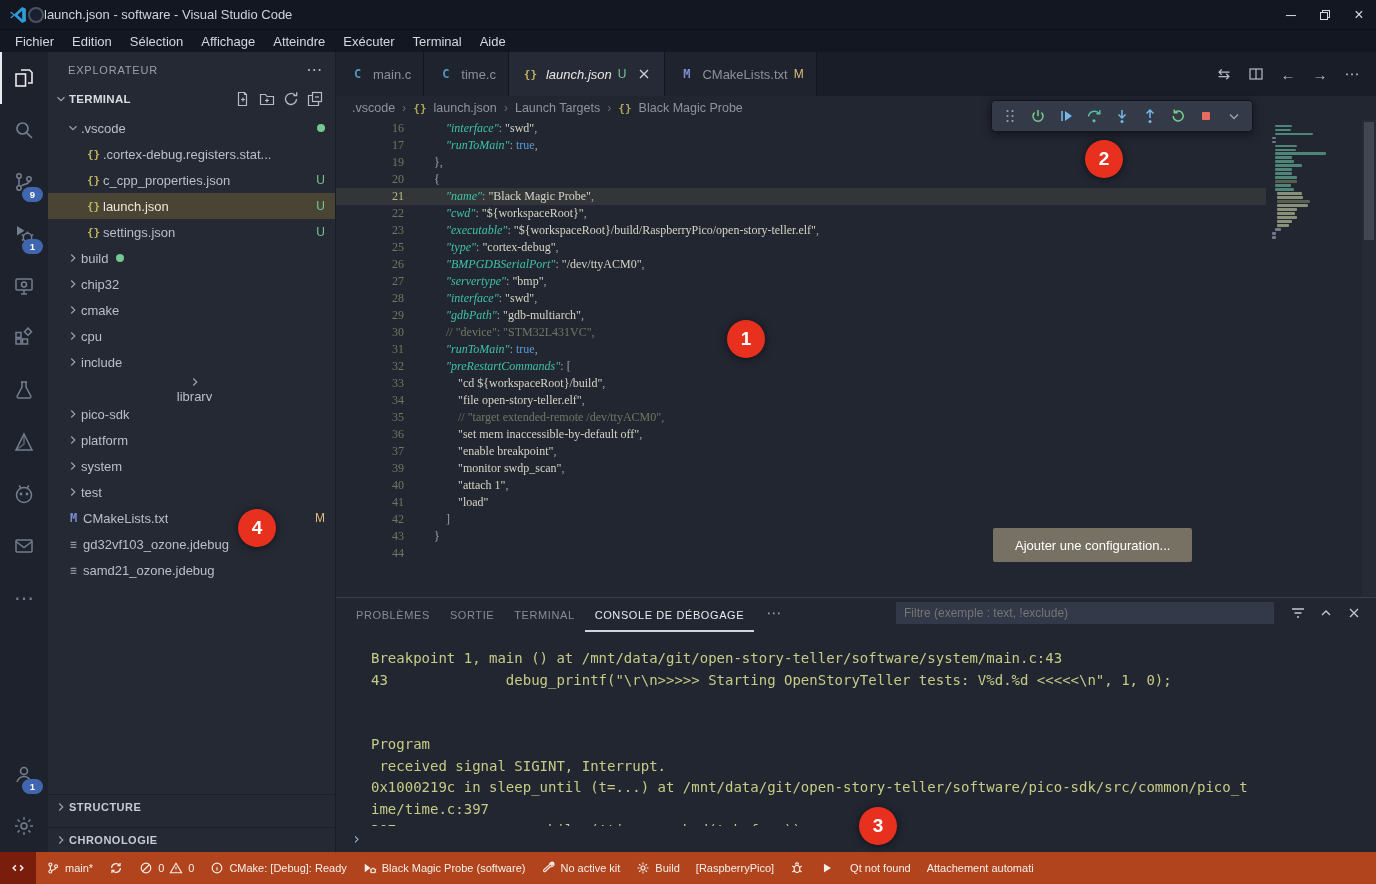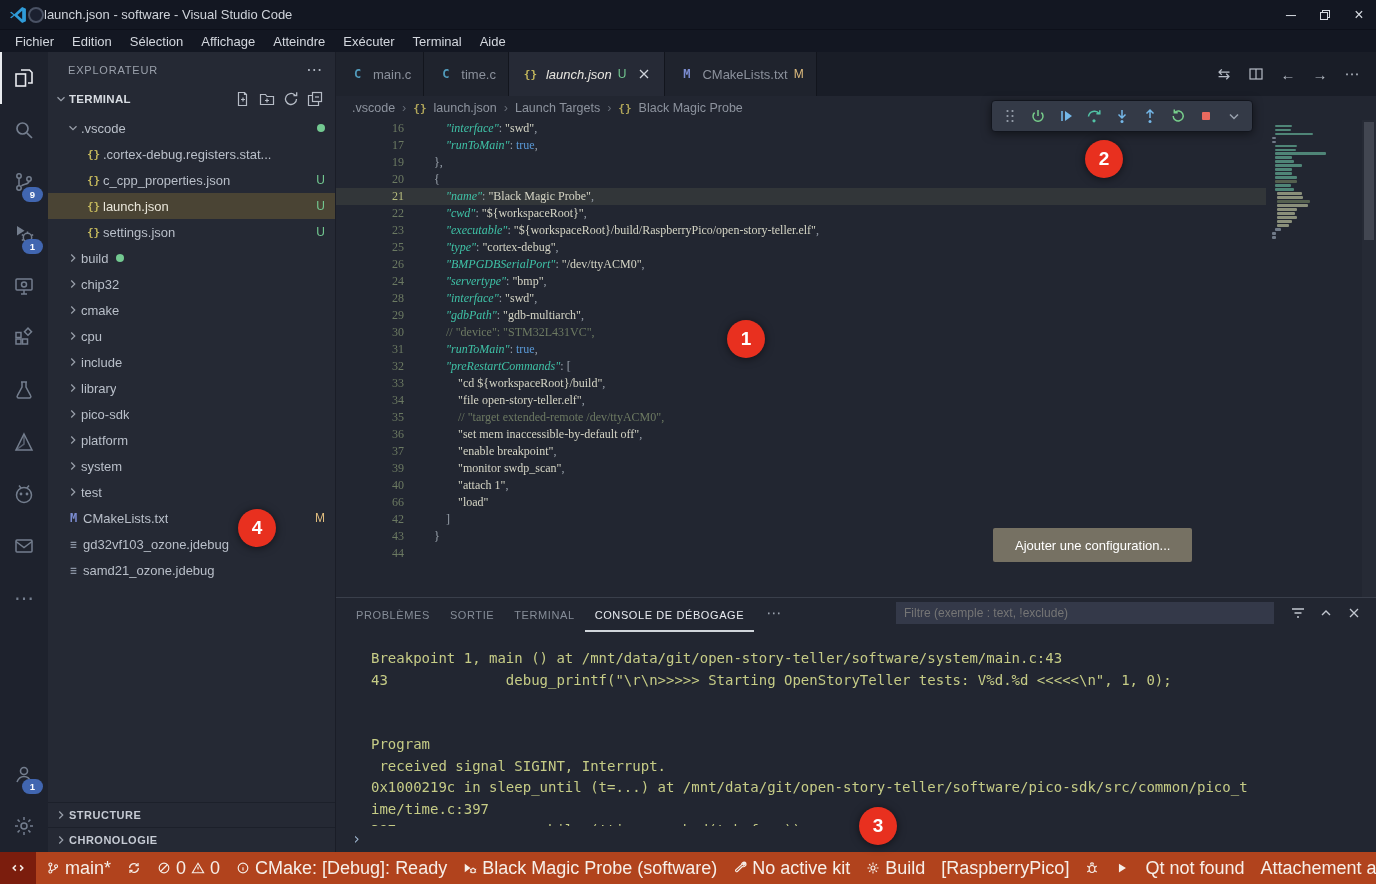--- a/index.html
+++ b/index.html
@@ -38,21 +38,21 @@
   .ficon.c-file{color:#519aba;font-size:12px;}
   .ficon.cmake-file{color:#7b8cd0;font-size:12px;}
   .ficon.doc{color:#8a93a3;}
   .tree-label{overflow:hidden;text-overflow:ellipsis;white-space:nowrap;}
   .git-badge{margin-left:auto;font-size:12px;}
   .git-U{color:#73c991;} .git-M{color:#e0bd7f;}
   .mod-dot{width:8px;height:8px;border-radius:50%;background:#73c991;flex:none;}
   .mod-dot.right{margin-left:auto;}
   .mod-dot.inline{margin-left:8px;}
   .sidebar-bottom{margin-top:auto;}
-  .bottom-section{height:24px;border-top:1px solid #1c202a;display:flex;align-items:center;font-size:11px;font-weight:bold;letter-spacing:.5px;color:#c6cbd4;padding-left:4px;}
+  .bottom-section{height:24px;border-top:1px solid #1c202a;display:flex;align-items:center;font-size:11px;font-weight:bold;letter-spacing:.5px;color:#c6cbd4;padding-left:4px;margin-top:8px;}
   
   .editor-area{flex:1;display:flex;flex-direction:column;min-width:0;position:relative;}
   .tabbar{height:44px;background:#191d27;display:flex;align-items:stretch;}
   .tab{display:flex;align-items:center;gap:6px;padding:0 12px;border-right:1px solid #12151d;background:#1f232d;color:#8b919c;font-size:13px;}
   .tab.active{background:#262a36;color:#e8e6e0;}
   .tab.active .tab-label{font-style:italic;}
   .tab-close{margin-left:4px;color:#cfd3da;width:16px;height:16px;display:inline-flex;}
   .editor-actions{margin-left:auto;display:flex;align-items:center;gap:4px;padding-right:10px;color:#b6bcc6;}
   .ea-btn{width:28px;height:28px;display:flex;align-items:center;justify-content:center;font-size:15px;}
   .breadcrumb{height:24px;display:flex;align-items:center;gap:7px;padding-left:16px;font-size:12.5px;color:#8d939e;background:#222631;}
@@ -78,21 +78,21 @@
   .panel-header{height:30px;display:flex;align-items:center;padding:0 10px;gap:2px;flex:none;}
   .ptab{padding:0 10px;height:100%;display:flex;align-items:center;font-size:11px;letter-spacing:.6px;color:#868d98;border-bottom:2px solid transparent;padding-top:2px;}
   .ptab.active{color:#e8ebf0;border-bottom-color:#d0d5db;}
   .panel-more{color:#9aa1ac;padding:0 10px;font-size:15px;}
   .filter{margin-left:auto;width:362px;height:22px;background:#343949;border:none;color:#cfd4dc;font-size:12px;padding:0 8px;outline:none;font-family:"Liberation Sans",sans-serif;}
   .panel-icons{display:flex;gap:4px;margin-left:10px;color:#c2c7d0;}
   .pi-btn{width:24px;height:24px;display:flex;align-items:center;justify-content:center;}
   .console{flex:1;font-family:"DejaVu Sans Mono",monospace;font-size:14px;line-height:21.5px;color:#c6cc86;padding:20px 18px 0 35px;max-width:880px;white-space:pre-wrap;word-break:break-all;overflow:hidden;}
   .console-prompt{height:26px;display:flex;align-items:center;padding-left:16px;color:#9fb6cf;font-family:"DejaVu Sans Mono",monospace;font-size:15px;flex:none;}
   
-  .statusbar{background:#b1431d;display:flex;align-items:center;color:#f6efe9;font-size:18px;overflow:hidden;white-space:nowrap;}
+  .statusbar{background:#b1431d;display:flex;align-items:center;color:#f6efe9;font-size:11px;overflow:hidden;white-space:nowrap;}
   .sb-item{display:flex;align-items:center;gap:5px;padding:0 8px;height:100%;flex:none;}
   .sb-item.remote{background:#7b1d0d;padding:0 11px;margin-right:2px;}
   
   .icn{display:inline-flex;}
   .icn svg{width:100%;height:100%;display:block;}
   .i24{width:24px;height:24px;} .i16{width:16px;height:16px;} .i14{width:14px;height:14px;} .i12{width:12px;height:12px;}
   
   .annot{position:absolute;width:38px;height:38px;border-radius:50%;background:#e8301f;color:#fff;display:flex;align-items:center;justify-content:center;font-size:19px;font-weight:bold;transform:translate(-50%,-50%);z-index:100;box-shadow:0 1px 8px rgba(0,0,0,.55);font-family:"Liberation Sans",sans-serif;}
 </style>
 </head>
@@ -365,21 +365,21 @@
           <div class="tree-row" style="padding-left: 16px;">
             <span class="tw">
               <span class="icn i14">
                 <svg viewBox="0 0 16 16" fill="none" stroke="currentColor" stroke-width="1.4">
                   <path d="M6 4l4 4-4 4"></path>
                 </svg>
               </span>
             </span>
             <span class="tree-label">include</span>
           </div>
-          <div class="tree-row" style="padding-left: 16px;">
+          <div class="tree-row" style="padding-left: 16px; flex-direction: column;">
             <span class="tw">
               <span class="icn i14">
                 <svg viewBox="0 0 16 16" fill="none" stroke="currentColor" stroke-width="1.4">
                   <path d="M6 4l4 4-4 4"></path>
                 </svg>
               </span>
             </span>
             <span class="tree-label">library</span>
           </div>
           <div class="tree-row" style="padding-left: 16px;">
@@ -519,34 +519,34 @@
         <div class="code" id="code">
             <div class="code-line"><span class="gutter">16</span><span class="lc">        <span class="sk">"interface"</span><span class="sp">: </span><span class="ss">"swd"</span><span class="sp">,</span></span></div>
             <div class="code-line"><span class="gutter">17</span><span class="lc">        <span class="sk">"runToMain"</span><span class="sp">: </span><span class="sb">true</span><span class="sp">,</span></span></div>
             <div class="code-line"><span class="gutter">19</span><span class="lc">    <span class="sp">},</span></span></div>
             <div class="code-line"><span class="gutter">20</span><span class="lc">    <span class="sp">{</span></span></div>
             <div class="code-line current"><span class="gutter">21</span><span class="lc">        <span class="sk">"name"</span><span class="sp">: </span><span class="ss">"Black Magic Probe"</span><span class="sp">,</span></span></div>
             <div class="code-line"><span class="gutter">22</span><span class="lc">        <span class="sk">"cwd"</span><span class="sp">: </span><span class="ss">"${workspaceRoot}"</span><span class="sp">,</span></span></div>
             <div class="code-line"><span class="gutter">23</span><span class="lc">        <span class="sk">"executable"</span><span class="sp">: </span><span class="ss">"${workspaceRoot}/build/RaspberryPico/open-story-teller.elf"</span><span class="sp">,</span></span></div>
             <div class="code-line"><span class="gutter">25</span><span class="lc">        <span class="sk">"type"</span><span class="sp">: </span><span class="ss">"cortex-debug"</span><span class="sp">,</span></span></div>
             <div class="code-line"><span class="gutter">26</span><span class="lc">        <span class="sk">"BMPGDBSerialPort"</span><span class="sp">: </span><span class="ss">"/dev/ttyACM0"</span><span class="sp">,</span></span></div>
-            <div class="code-line"><span class="gutter">24</span><span class="lc">        <span class="sk">"servertype"</span><span class="sp">: </span><span class="ss">"bmp"</span><span class="sp">,</span></span></div>
+            <div class="code-line"><span class="gutter">27</span><span class="lc">        <span class="sk">"servertype"</span><span class="sp">: </span><span class="ss">"bmp"</span><span class="sp">,</span></span></div>
             <div class="code-line"><span class="gutter">28</span><span class="lc">        <span class="sk">"interface"</span><span class="sp">: </span><span class="ss">"swd"</span><span class="sp">,</span></span></div>
             <div class="code-line"><span class="gutter">29</span><span class="lc">        <span class="sk">"gdbPath"</span><span class="sp">: </span><span class="ss">"gdb-multiarch"</span><span class="sp">,</span></span></div>
             <div class="code-line"><span class="gutter">30</span><span class="lc">        <span class="sc">// "device": "STM32L431VC",</span></span></div>
             <div class="code-line"><span class="gutter">31</span><span class="lc">        <span class="sk">"runToMain"</span><span class="sp">: </span><span class="sb">true</span><span class="sp">,</span></span></div>
             <div class="code-line"><span class="gutter">32</span><span class="lc">        <span class="sk">"preRestartCommands"</span><span class="sp">: [</span></span></div>
             <div class="code-line"><span class="gutter">33</span><span class="lc">            <span class="ss">"cd ${workspaceRoot}/build"</span><span class="sp">,</span></span></div>
             <div class="code-line"><span class="gutter">34</span><span class="lc">            <span class="ss">"file open-story-teller.elf"</span><span class="sp">,</span></span></div>
             <div class="code-line"><span class="gutter">35</span><span class="lc">            <span class="sc">// "target extended-remote /dev/ttyACM0",</span></span></div>
             <div class="code-line"><span class="gutter">36</span><span class="lc">            <span class="ss">"set mem inaccessible-by-default off"</span><span class="sp">,</span></span></div>
             <div class="code-line"><span class="gutter">37</span><span class="lc">            <span class="ss">"enable breakpoint"</span><span class="sp">,</span></span></div>
             <div class="code-line"><span class="gutter">39</span><span class="lc">            <span class="ss">"monitor swdp_scan"</span><span class="sp">,</span></span></div>
             <div class="code-line"><span class="gutter">40</span><span class="lc">            <span class="ss">"attach 1"</span><span class="sp">,</span></span></div>
-            <div class="code-line"><span class="gutter">66</span><span class="lc">            <span class="ss">"load"</span></span></div>
+            <div class="code-line"><span class="gutter">41</span><span class="lc">            <span class="ss">"load"</span></span></div>
             <div class="code-line"><span class="gutter">42</span><span class="lc">        <span class="sp">]</span></span></div>
             <div class="code-line"><span class="gutter">43</span><span class="lc">    <span class="sp">}</span></span></div>
             <div class="code-line"><span class="gutter">44</span><span class="lc">    </span></div>
           </div>
         <div class="minimap" id="minimap">
             <div class="mm-bar" style="margin-left: 8.96px; width: 16.74px; background: rgb(79, 133, 119);"></div>
             <div class="mm-bar" style="margin-left: 8.96px; width: 16.12px; background: rgb(79, 133, 119);"></div>
             <div class="mm-bar" style="margin-left: 8.96px; width: 38.44px; background: rgb(79, 133, 119);"></div>
             <div class="mm-bar" style="margin-left: 6.48px; width: 3.72px; background: rgb(112, 122, 136);"></div>
             <div class="mm-bar" style="margin-left: 6.48px; width: 3.1px; background: rgb(112, 122, 136);"></div>

